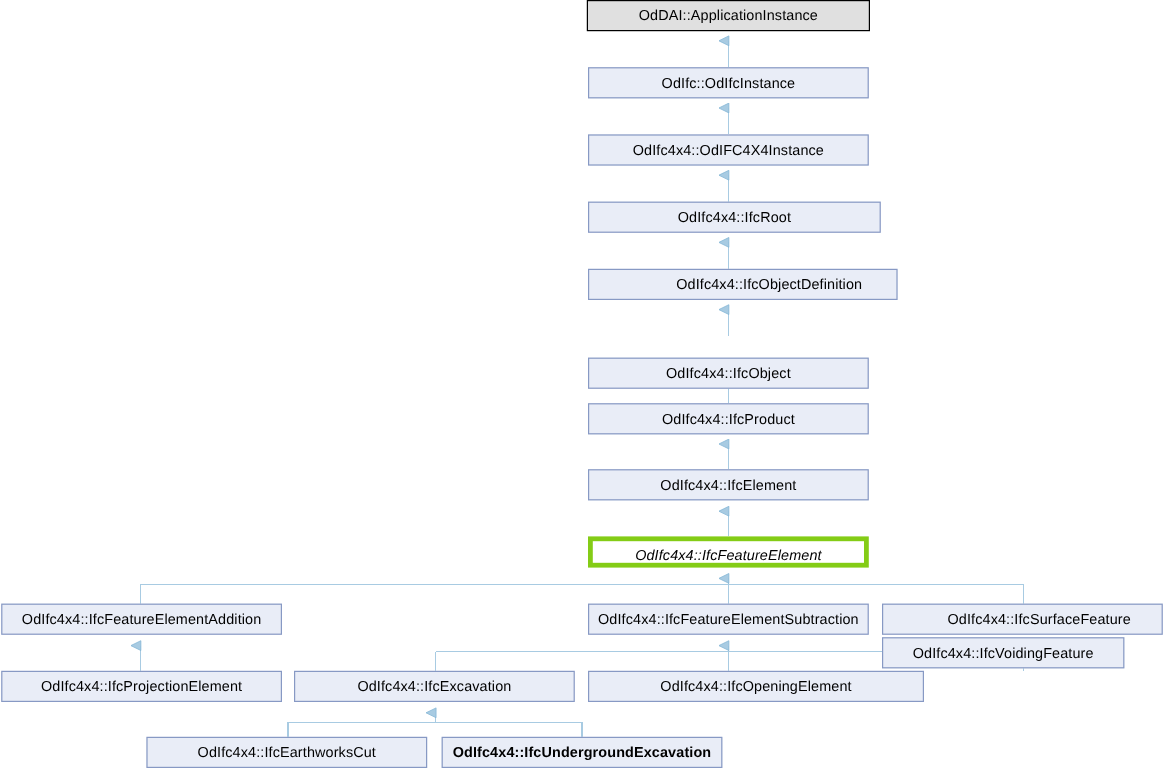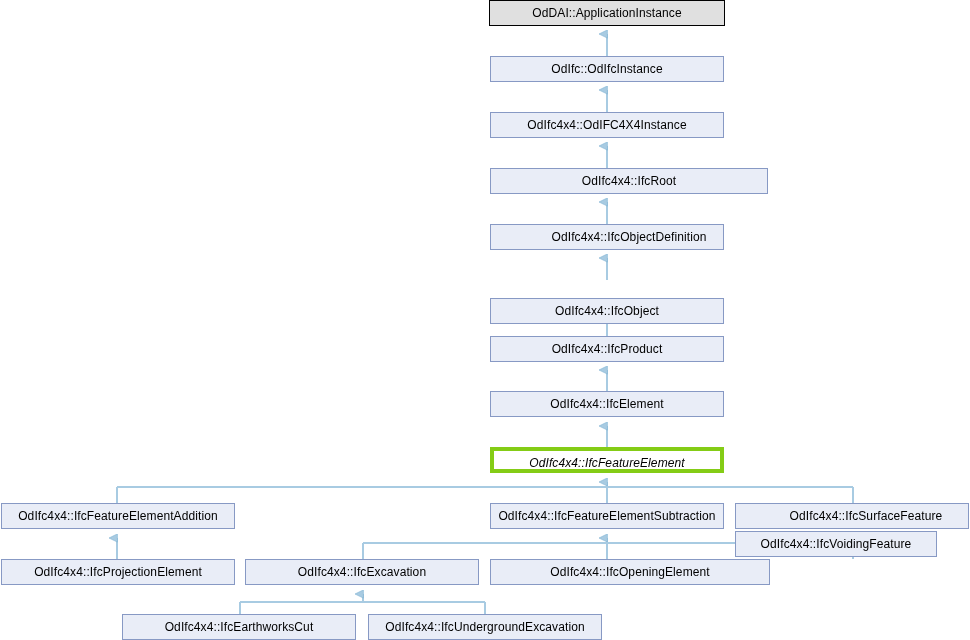--- a/index.html
+++ b/index.html
@@ -88,29 +88,29 @@
       <line x1="240" y1="602" x2="485" y2="602"></line>
       <line x1="240" y1="614" x2="240" y2="602"></line>
       <line x1="485" y1="614" x2="485" y2="602"></line>
     </g>
   </svg>
 
   <div id="nodes">
       <div class="node root" style="left: 489px; top: 0px; width: 236px;">OdDAI::ApplicationInstance</div>
       <div class="node" style="left: 490px; top: 56px; width: 234px;">OdIfc::OdIfcInstance</div>
       <div class="node" style="left: 490px; top: 112px; width: 234px;">OdIfc4x4::OdIFC4X4Instance</div>
-      <div class="node" style="left: 490px; top: 168px; width: 278px;">OdIfc4x4::IfcRoot</div>
-      <div class="node" style="left: 490px; top: 224px; width: 234px; padding-left: 44px;">OdIfc4x4::IfcObjectDefinition</div>
+      <div class="node" style="left: 490px; top: 168px; width: 244px;">OdIfc4x4::IfcRoot</div>
+      <div class="node" style="left: 490px; top: 224px; width: 258px; padding-left: 44px;">OdIfc4x4::IfcObjectDefinition</div>
       <div class="node" style="left: 490px; top: 280px; width: 234px; margin-top: 18px;">OdIfc4x4::IfcObject</div>
       <div class="node" style="left: 490px; top: 336px; width: 234px;">OdIfc4x4::IfcProduct</div>
       <div class="node" style="left: 490px; top: 391px; width: 234px;">OdIfc4x4::IfcElement</div>
       <div class="node current" style="left: 490px; top: 447px; width: 234px;">OdIfc4x4::IfcFeatureElement</div>
       <div class="node" style="left: 1px; top: 503px; width: 234px;">OdIfc4x4::IfcFeatureElementAddition</div>
       <div class="node" style="left: 490px; top: 503px; width: 234px;">OdIfc4x4::IfcFeatureElementSubtraction</div>
       <div class="node" style="left: 735px; top: 503px; width: 234px; padding-left: 28px;">OdIfc4x4::IfcSurfaceFeature</div>
       <div class="node" style="left: 1px; top: 559px; width: 234px;">OdIfc4x4::IfcProjectionElement</div>
       <div class="node" style="left: 245px; top: 559px; width: 234px;">OdIfc4x4::IfcExcavation</div>
       <div class="node" style="left: 490px; top: 559px; width: 280px;">OdIfc4x4::IfcOpeningElement</div>
       <div class="node" style="left: 735px; top: 531px; width: 202px;">OdIfc4x4::IfcVoidingFeature</div>
       <div class="node" style="left: 122px; top: 614px; width: 234px;">OdIfc4x4::IfcEarthworksCut</div>
-      <div class="node" style="left: 368px; top: 614px; width: 234px;">OdIfc4x4::IfcUndergroundExcavation</div>
+      <div class="node" style="left: 368px; top: 614px; width: 234px; font-weight: bold;">OdIfc4x4::IfcUndergroundExcavation</div>
     </div>
 </div>
 
 </body></html>

